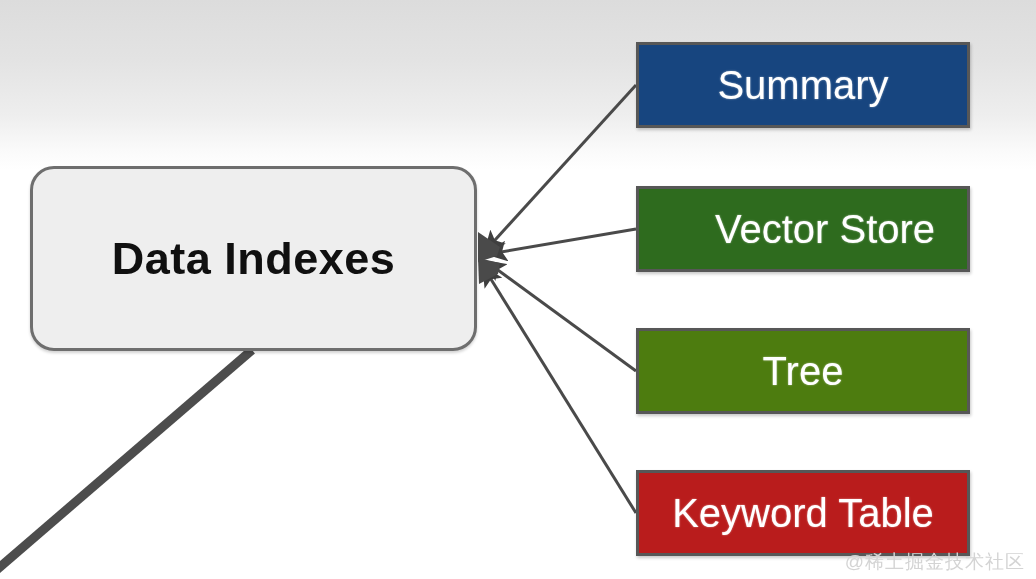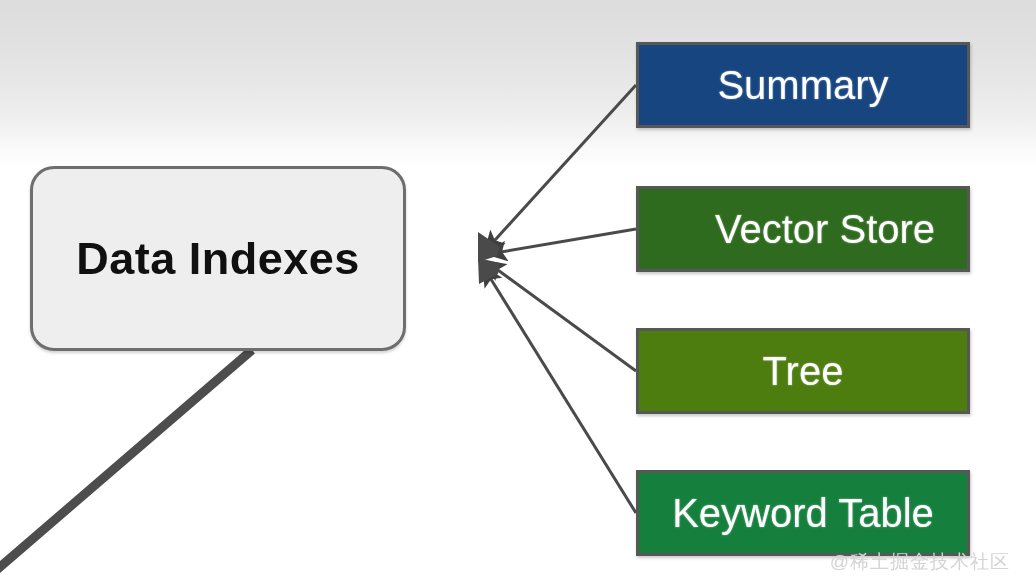--- a/index.html
+++ b/index.html
@@ -28,21 +28,21 @@
     position: absolute;
     left: 0; top: 0;
     width: 1036px;
     height: 579px;
   }
   
   #central-node {
     position: absolute;
     left: 30px;
     top: 166px;
-    width: 376px;
+    width: 447px;
     height: 185px;
     box-sizing: border-box;
     border: 3px solid #6e6e6e;
     border-radius: 24px;
     background: #eeeeee;
     display: flex;
     align-items: center;
     justify-content: center;
     box-shadow: 0 2px 3px rgba(0,0,0,0.18);
   }
@@ -73,21 +73,21 @@
     white-space: nowrap;
     text-shadow: 0 0 2px rgba(255,255,255,0.55);
   }
   #leaf-summary       { top: 42px;  }
   #leaf-vector-store  { top: 186px; padding-left: 44px; }
   #leaf-tree          { top: 328px; }
   #leaf-keyword-table { top: 470px; }
 
   #watermark {
     position: absolute;
-    right: 26px;
+    right: 11px;
     bottom: 4px;
     font-size: 19px;
     color: #d4d4d4;
     letter-spacing: 1px;
     white-space: nowrap;
     pointer-events: none;
     margin-left: 44px;
   }
 </style>
 </head>
@@ -124,19 +124,19 @@
   </div>
 
   <div class="leaf-node" id="leaf-vector-store" style="background:#2e6b1e">
     <span class="leaf-node-label">Vector Store</span>
   </div>
 
   <div class="leaf-node" id="leaf-tree" style="background:#4d7c0f">
     <span class="leaf-node-label">Tree</span>
   </div>
 
-  <div class="leaf-node" id="leaf-keyword-table" style="background:#15803d">
+  <div class="leaf-node" id="leaf-keyword-table" style="background:#b91c1c">
     <span class="leaf-node-label">Keyword Table</span>
   </div>
 
   <div id="watermark">@稀土掘金技术社区</div>
 
 </div>
 
 </body></html>

